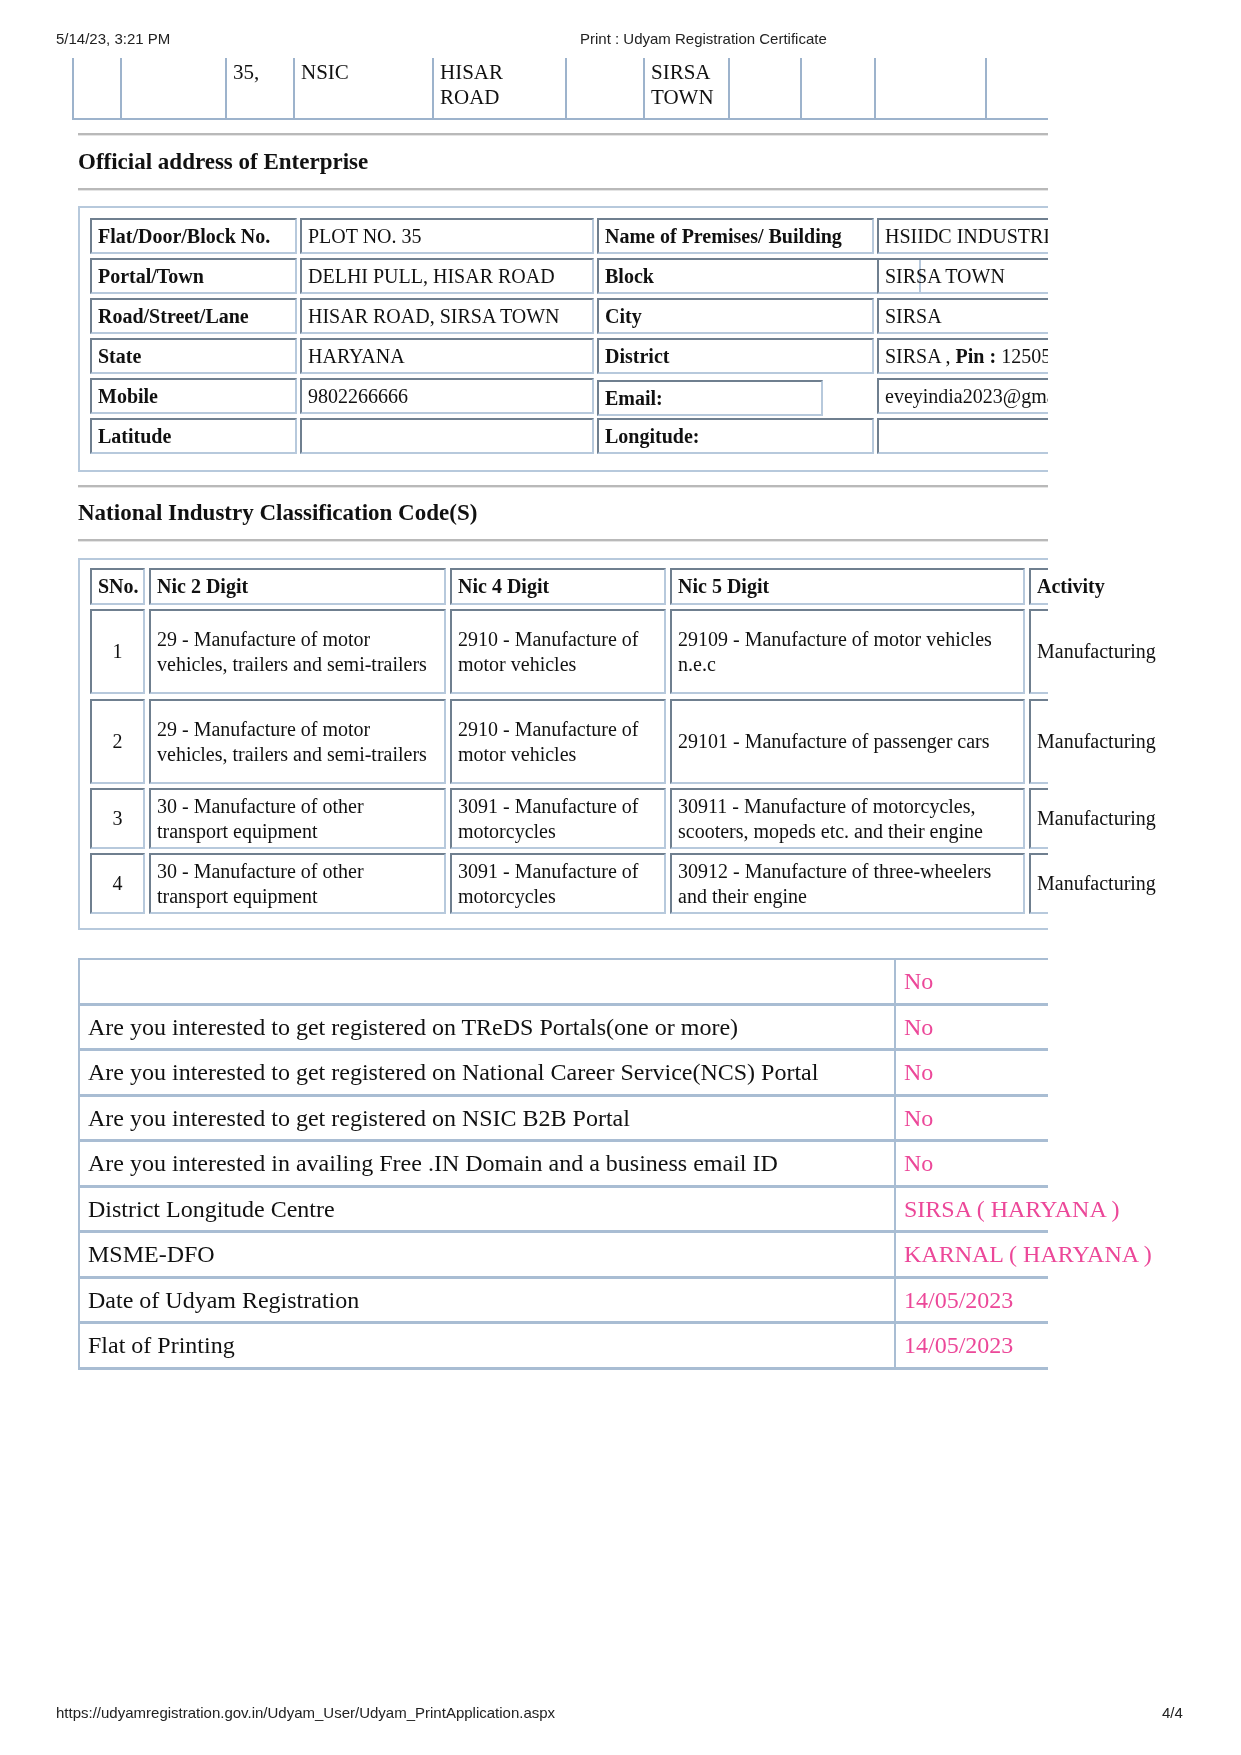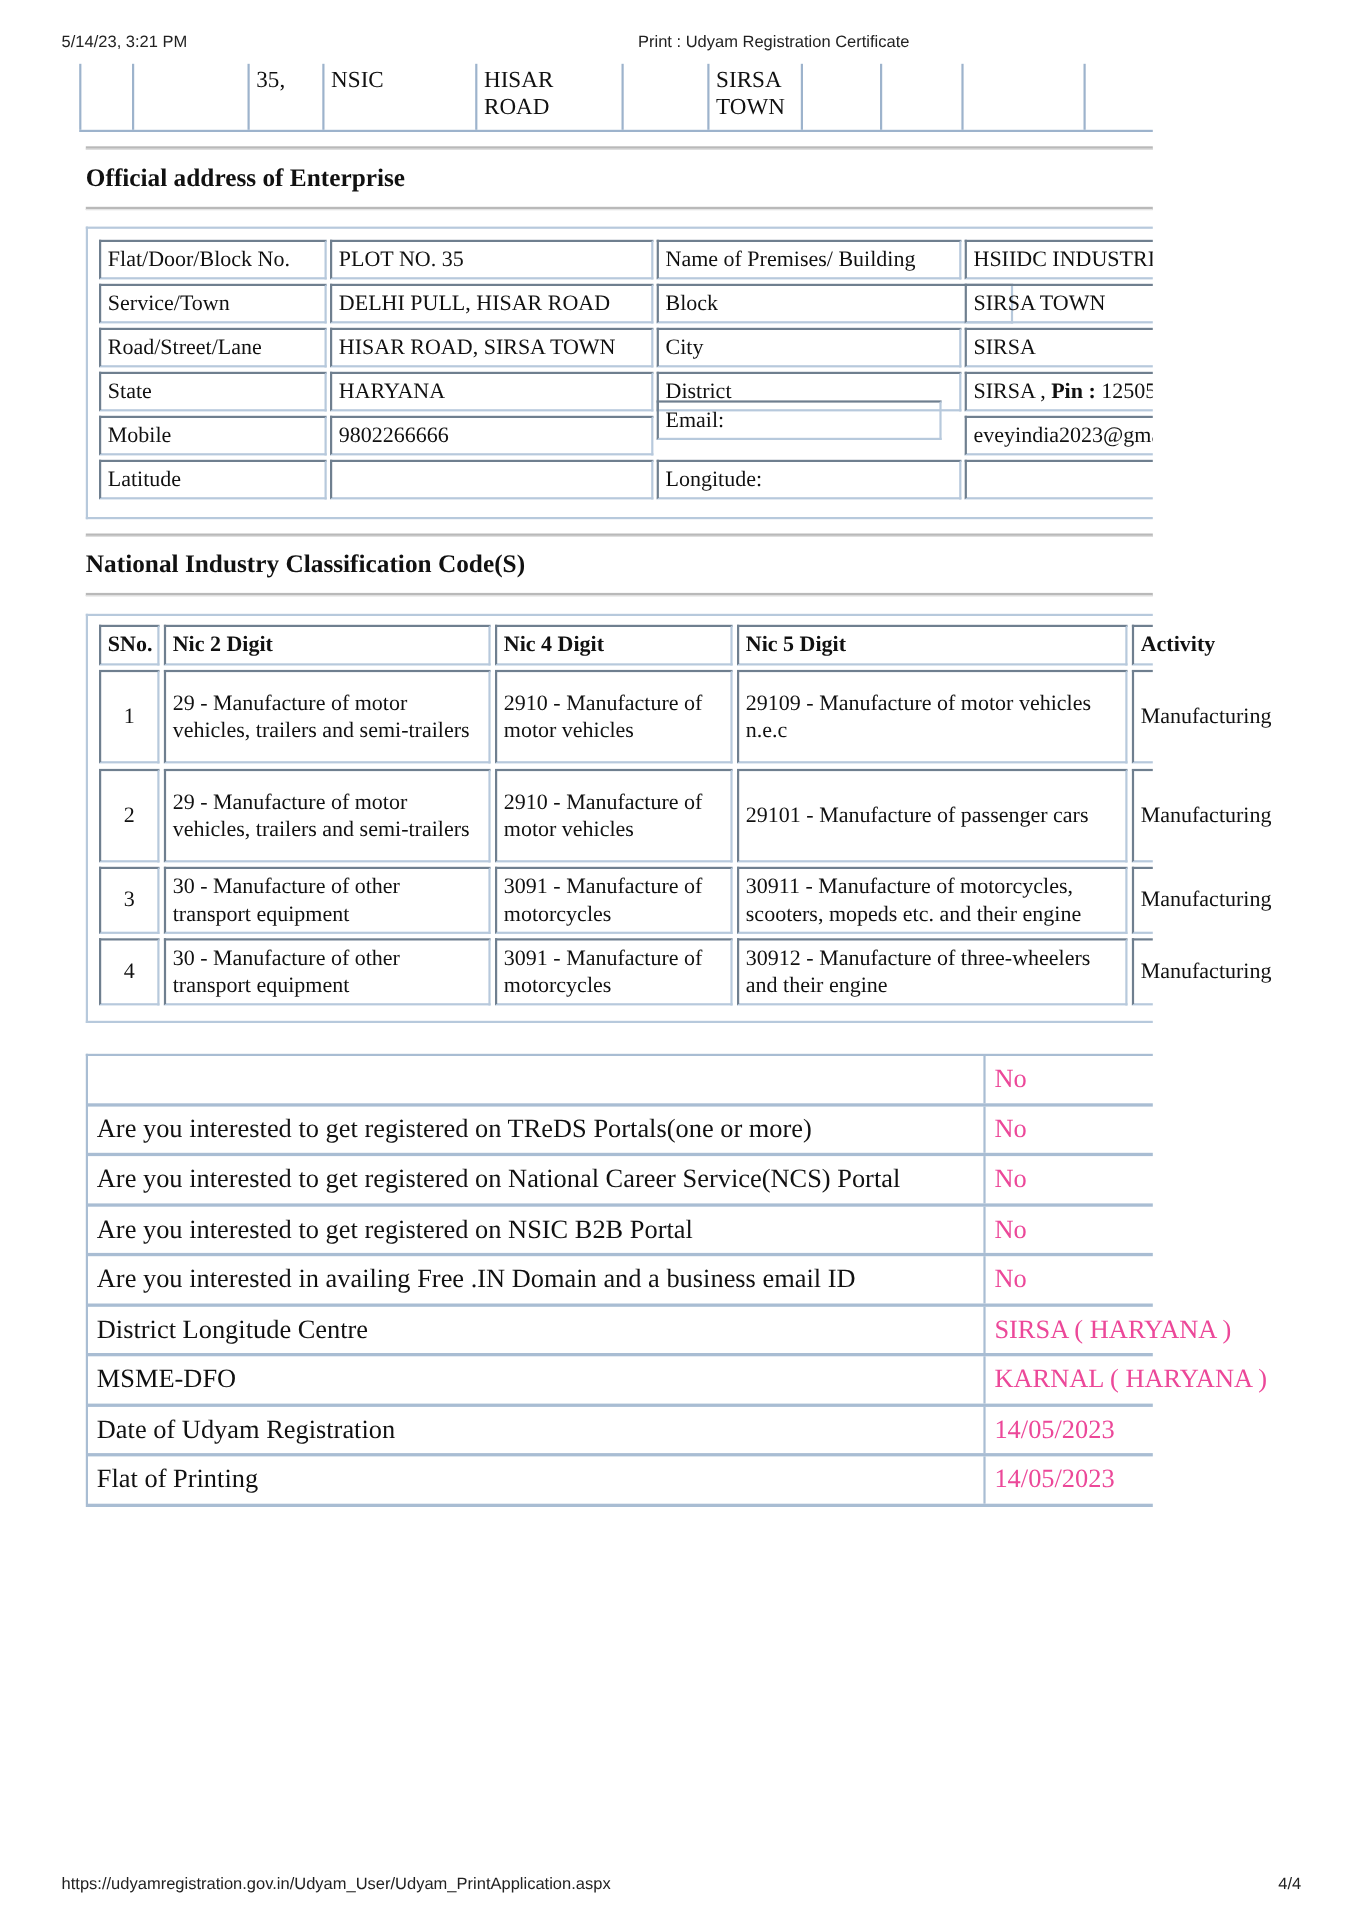--- a/index.html
+++ b/index.html
@@ -31,21 +31,21 @@
   
   .addr-box {
     position: absolute; left: 78px; top: 206px; width: 970px; height: 266px;
     border: 2px solid #b7c9dc; border-right: none;
   }
   .addr-cell {
     position: absolute; height: 36px; border: 2px solid;
     border-color: #6f7f8f #b7c9dc #b7c9dc #6f7f8f;
     font-size: 20px; line-height: 32px; padding-left: 6px; white-space: nowrap; overflow: hidden;
   }
-  .addr-cell.lbl { font-weight: normal; }
+  .addr-cell.lbl { font-weight: bold; }
   .addr-cell.open-right { border-right: none; }
 
   
   .nic-box {
     position: absolute; left: 78px; top: 558px; width: 970px; height: 372px;
     border: 2px solid #b7c9dc; border-right: none;
   }
   .nic-cell {
     position: absolute; border: 2px solid;
     border-color: #6f7f8f #b7c9dc #b7c9dc #6f7f8f;
@@ -97,38 +97,38 @@
 <div class="hr" style="top:188px"></div>
 
 <div class="addr-box"></div>
 <div>
 
   <div class="addr-cell lbl" style="left:90px; top:218px; width:207px">Flat/Door/Block No.</div>
   <div class="addr-cell" style="left:300px; top:218px; width:294px">PLOT NO. 35</div>
   <div class="addr-cell lbl" style="left:597px; top:218px; width:277px">Name of Premises/ Building</div>
   <div class="addr-cell open-right" style="left:877px; top:218px; width:171px">HSIIDC INDUSTRIAL AREA</div>
 
-  <div class="addr-cell lbl" style="left:90px; top:258px; width:207px">Service/Town</div>
+  <div class="addr-cell lbl" style="left:90px; top:258px; width:207px">Portal/Town</div>
   <div class="addr-cell" style="left:300px; top:258px; width:294px">DELHI PULL, HISAR ROAD</div>
   <div class="addr-cell lbl" style="left:597px; top:258px; width:324px">Block</div>
   <div class="addr-cell open-right" style="left:877px; top:258px; width:171px">SIRSA TOWN</div>
 
   <div class="addr-cell lbl" style="left:90px; top:298px; width:207px">Road/Street/Lane</div>
   <div class="addr-cell" style="left:300px; top:298px; width:294px">HISAR ROAD, SIRSA TOWN</div>
   <div class="addr-cell lbl" style="left:597px; top:298px; width:277px">City</div>
   <div class="addr-cell open-right" style="left:877px; top:298px; width:171px">SIRSA</div>
 
   <div class="addr-cell lbl" style="left:90px; top:338px; width:207px">State</div>
   <div class="addr-cell" style="left:300px; top:338px; width:294px">HARYANA</div>
   <div class="addr-cell lbl" style="left:597px; top:338px; width:277px">District</div>
   <div class="addr-cell open-right" style="left:877px; top:338px; width:171px"><span style="white-space:pre">SIRSA , </span><b>Pin :</b><span style="white-space:pre"> 125055</span></div>
 
   <div class="addr-cell lbl" style="left:90px; top:378px; width:207px">Mobile</div>
   <div class="addr-cell" style="left:300px; top:378px; width:294px">9802266666</div>
-  <div class="addr-cell lbl" style="left:597px; top:364px; width:259px">Email:</div>
+  <div class="addr-cell lbl" style="left:597px; top:380px; width:226px">Email:</div>
   <div class="addr-cell open-right" style="left:877px; top:378px; width:171px">eveyindia2023@gmail.com</div>
 
   <div class="addr-cell lbl" style="left:90px; top:418px; width:207px">Latitude</div>
   <div class="addr-cell" style="left:300px; top:418px; width:294px"></div>
   <div class="addr-cell lbl" style="left:597px; top:418px; width:277px">Longitude:</div>
   <div class="addr-cell open-right" style="left:877px; top:418px; width:171px"></div>
 </div>
 
 <div class="hr" style="top:485px"></div>
 

